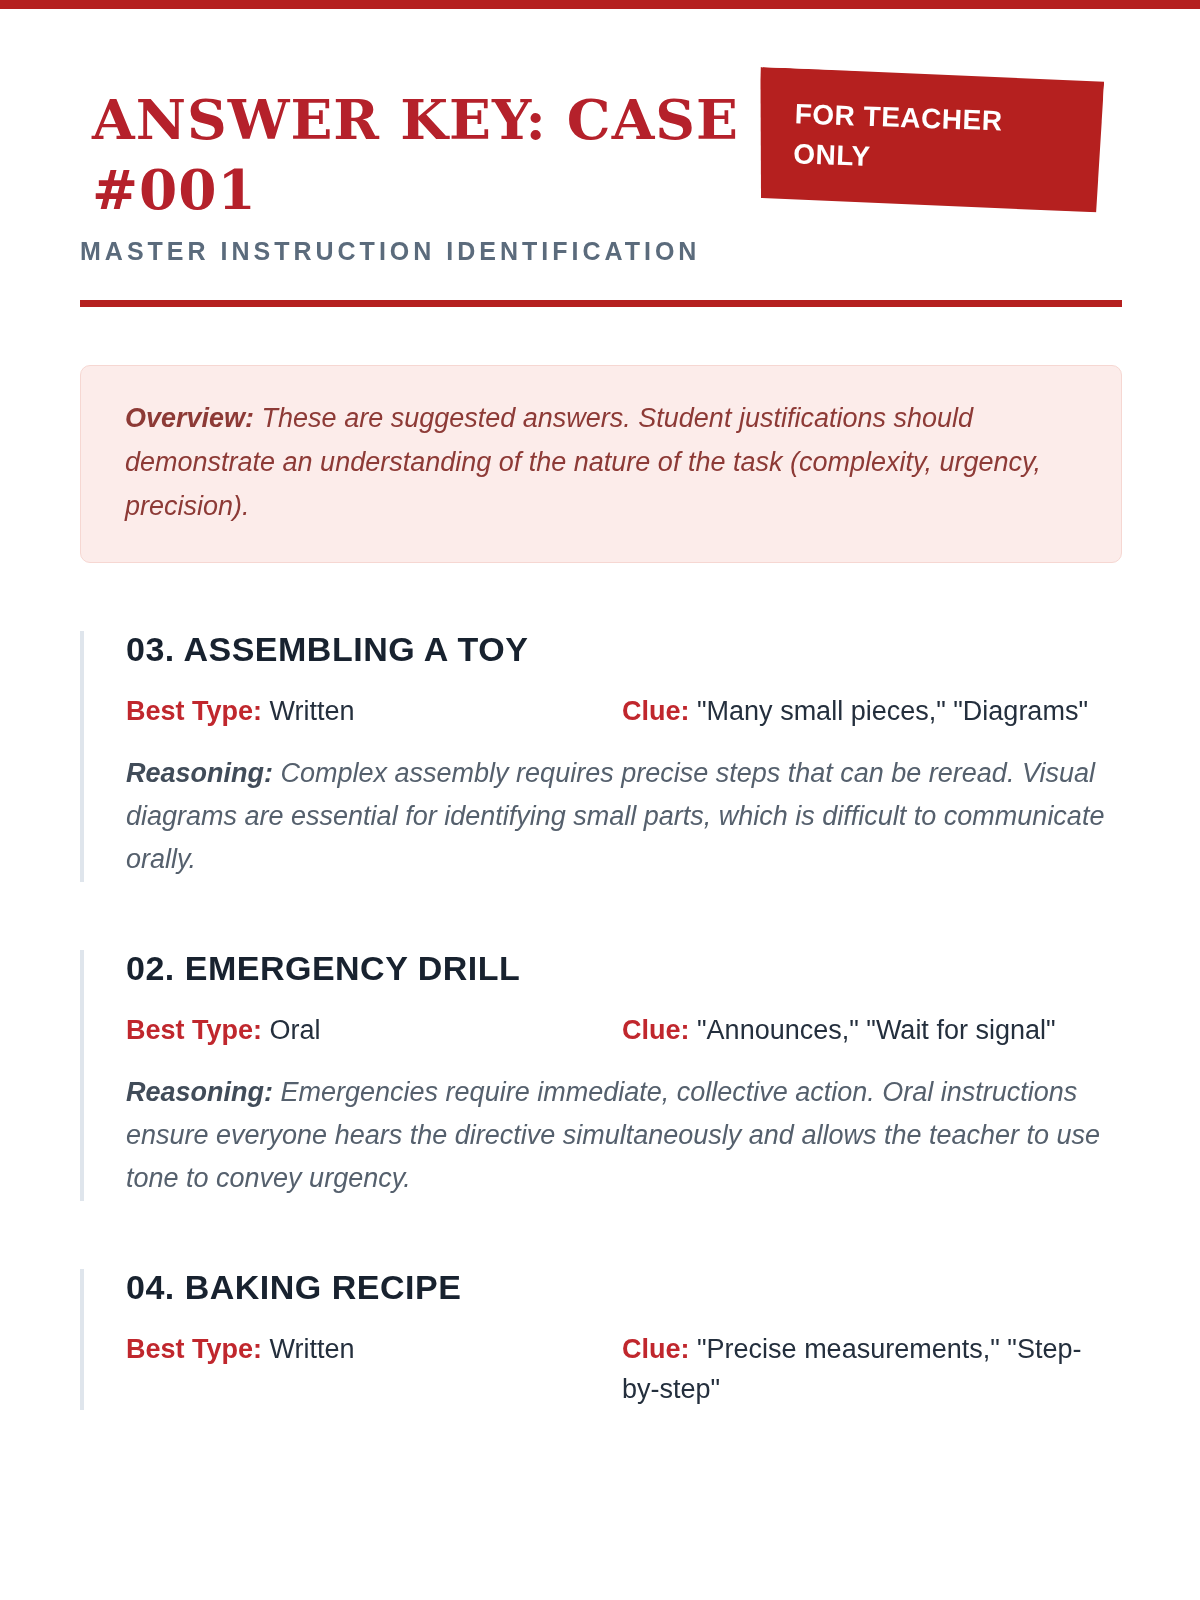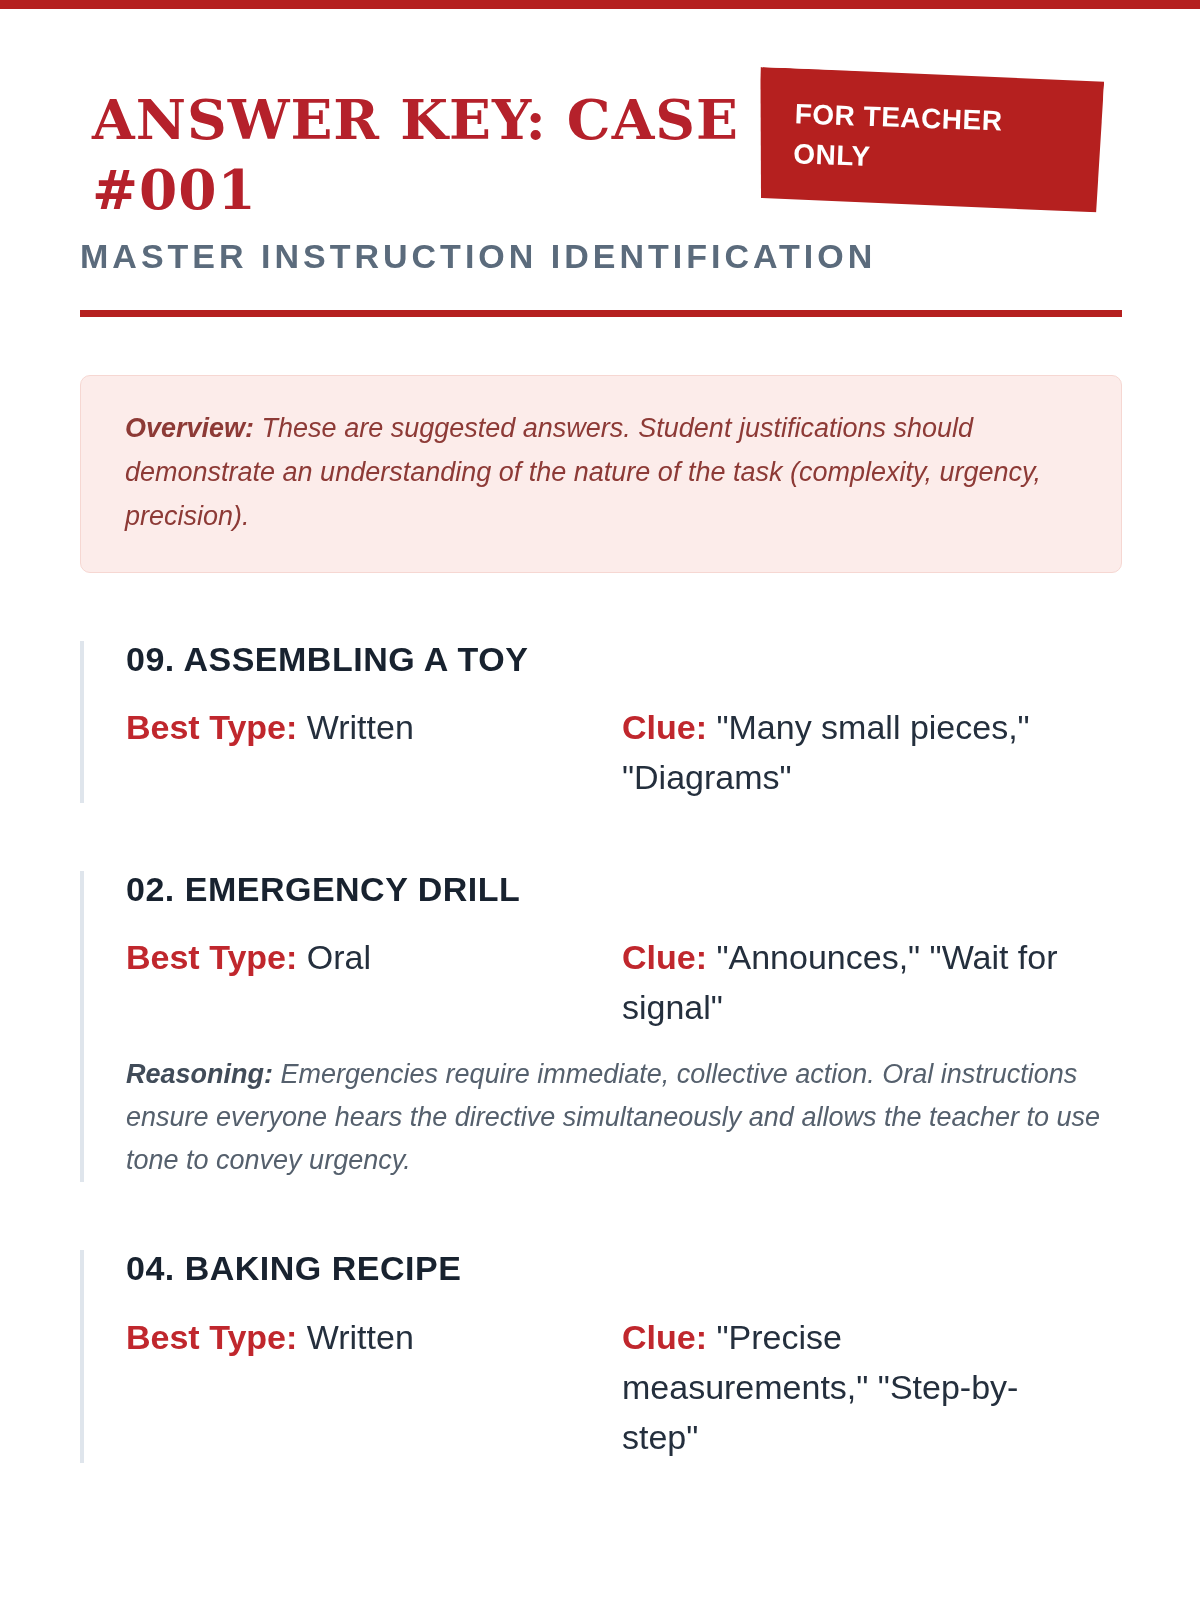--- a/index.html
+++ b/index.html
@@ -26,21 +26,21 @@
     max-width: 690px;
     font-family: "DejaVu Serif", serif;
     font-weight: 700;
     font-size: 55px;
     line-height: 1.27;
     letter-spacing: 1px;
     color: #b5212b;
   }
   .subtitle {
     margin-top: 12px;
-    font-size: 34px;
+    font-size: 25px;
     font-weight: 700;
     letter-spacing: 4px;
     color: #5b6b7c;
   }
   .badge {
     position: absolute;
     top: 64px;
     right: 98px;
     width: 272px;
     padding: 26px 36px 28px 36px;
@@ -83,21 +83,21 @@
     margin: 0;
     font-size: 34px;
     line-height: 1.1;
     font-weight: 800;
     letter-spacing: 0.5px;
     color: #18222f;
   }
   .meta {
     display: flex;
     margin-top: 24px;
-    font-size: 34px;
+    font-size: 27px;
     line-height: 1.48;
   }
   .meta-col.left {
     flex: 0 0 496px;
     padding-right: 20px;
     box-sizing: border-box;
   }
   .meta-col.right {
     flex: 1;
     max-width: 470px;
@@ -134,31 +134,35 @@
   <div class="subtitle">MASTER INSTRUCTION IDENTIFICATION</div>
 
   <div class="rule"></div>
 
   <div class="overview">
     <span class="ov-label">Overview:</span>
     <span>These are suggested answers. Student justifications should demonstrate an understanding of the nature of the task (complexity, urgency, precision).</span>
   </div>
 
   <section class="case">
-    <h2>09. ASSEMBLING A TOY</h2>
+    <h2>03. ASSEMBLING A TOY</h2>
     <div class="meta">
       <div class="meta-col left">
         <span class="lbl">Best Type:</span>
         <span class="val">Written</span>
       </div>
       <div class="meta-col right">
         <span class="lbl">Clue:</span>
         <span class="val">"Many small pieces," "Diagrams"</span>
       </div>
     </div>
+    <p class="reasoning">
+      <span class="rlbl">Reasoning:</span>
+      <span>Complex assembly requires precise steps that can be reread. Visual diagrams are essential for identifying small parts, which is difficult to communicate orally.</span>
+    </p>
   </section>
 
   <section class="case">
     <h2>02. EMERGENCY DRILL</h2>
     <div class="meta">
       <div class="meta-col left">
         <span class="lbl">Best Type:</span>
         <span class="val">Oral</span>
       </div>
       <div class="meta-col right">

